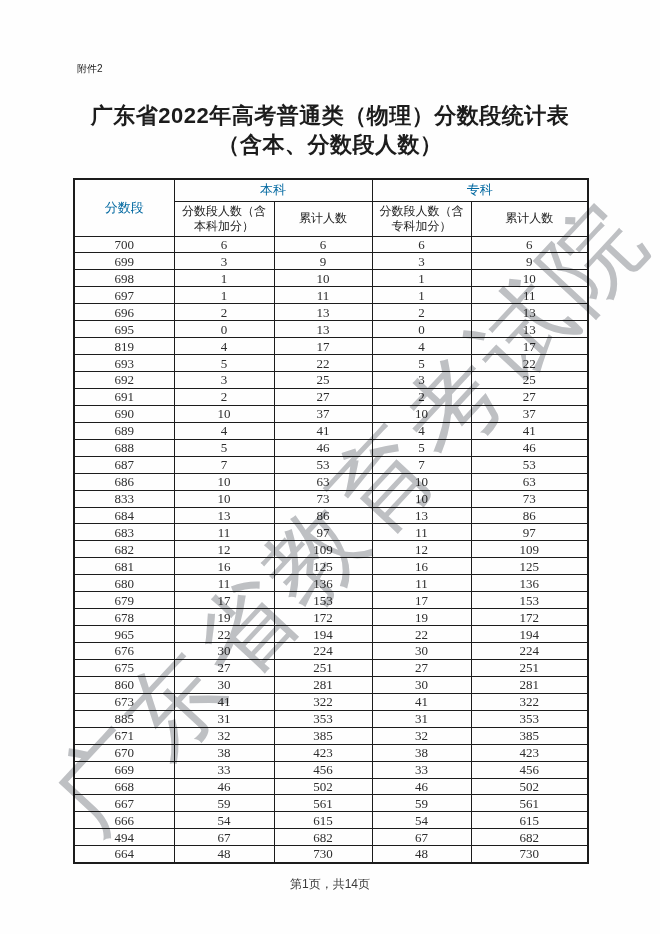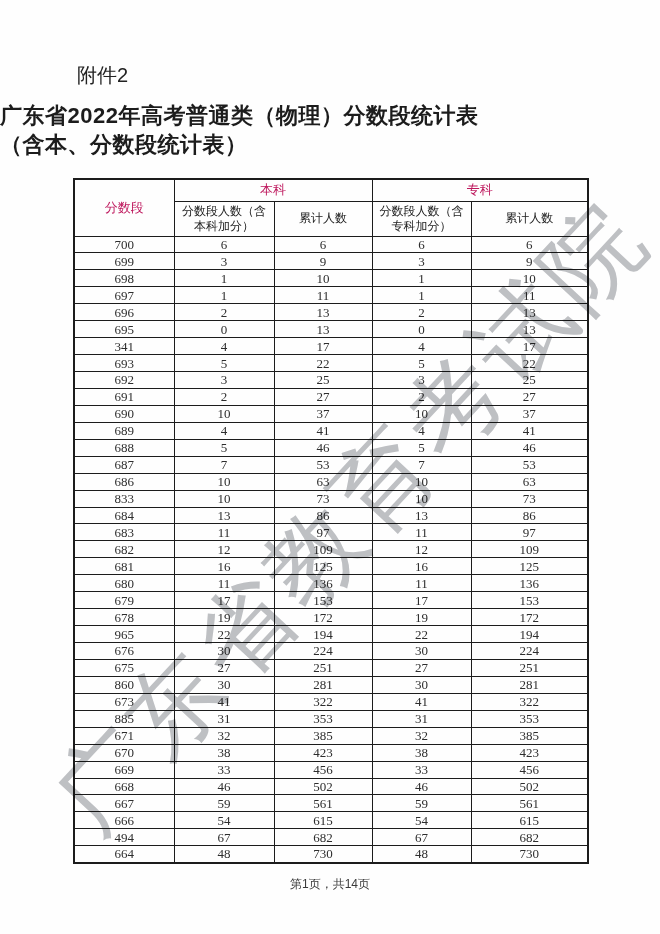--- a/index.html
+++ b/index.html
@@ -11,29 +11,29 @@
     height: 934px;
     background: #fefefe;
     overflow: hidden;
     font-family: "Liberation Sans", sans-serif;
     color: #2a2a2a;
   }
   .attachment {
     position: absolute;
     left: 77px;
     top: 62px;
-    font-size: 20px;
+    font-size: 10px;
     color: #222;
   }
   .title-block {
     position: absolute;
     left: 0;
     top: 101px;
     width: 660px;
-    text-align: left;
+    text-align: center;
     font-weight: bold;
     color: #1c1c1c;
   }
   .title-line1 { font-size: 22px; line-height: 29px; letter-spacing: 0.5px; }
   .title-line2 { font-size: 22px; line-height: 29px; letter-spacing: 0.5px; }
   table.score-table {
     position: absolute;
     left: 73px;
     top: 178px;
     width: 514px;
@@ -47,21 +47,21 @@
     text-align: center;
     vertical-align: middle;
     padding: 0;
     overflow: hidden;
   }
   table.score-table { border: 2px solid #1c1c1c; }
   thead tr.group-row th {
     height: 22px;
     font-size: 13px;
     font-weight: normal;
-    color: #be185d;
+    color: #0369a1;
   }
   thead tr.sub-row th {
     height: 35px;
     font-size: 12px;
     font-weight: normal;
     line-height: 15px;
     color: #222;
   }
   thead th.score-band-cell {
     font-size: 13px;
@@ -103,21 +103,21 @@
 <body>
 
 <div class="page">
 
   <div class="watermark" style="color: rgb(180, 182, 186);">广东省教育考试院</div>
 
   <div class="attachment">附件2</div>
 
   <div class="title-block">
     <div class="title-line1">广东省2022年高考普通类（物理）分数段统计表</div>
-    <div class="title-line2">（含本、分数段统计表）</div>
+    <div class="title-line2">（含本、分数段人数）</div>
   </div>
 
   <table class="score-table">
     <colgroup>
       <col style="width:100px">
       <col style="width:100px">
       <col style="width:98px">
       <col style="width:99px">
       <col style="width:117px">
     </colgroup>
@@ -177,21 +177,21 @@
           <td>13</td>
         </tr>
         <tr>
           <td>695</td>
           <td>0</td>
           <td>13</td>
           <td>0</td>
           <td>13</td>
         </tr>
         <tr>
-          <td>341</td>
+          <td>819</td>
           <td>4</td>
           <td>17</td>
           <td>4</td>
           <td>17</td>
         </tr>
         <tr>
           <td>693</td>
           <td>5</td>
           <td>22</td>
           <td>5</td>

